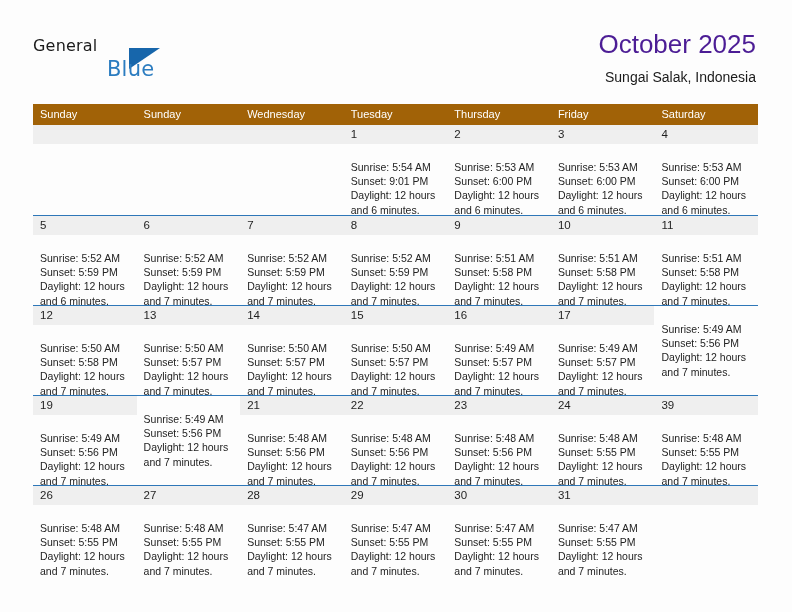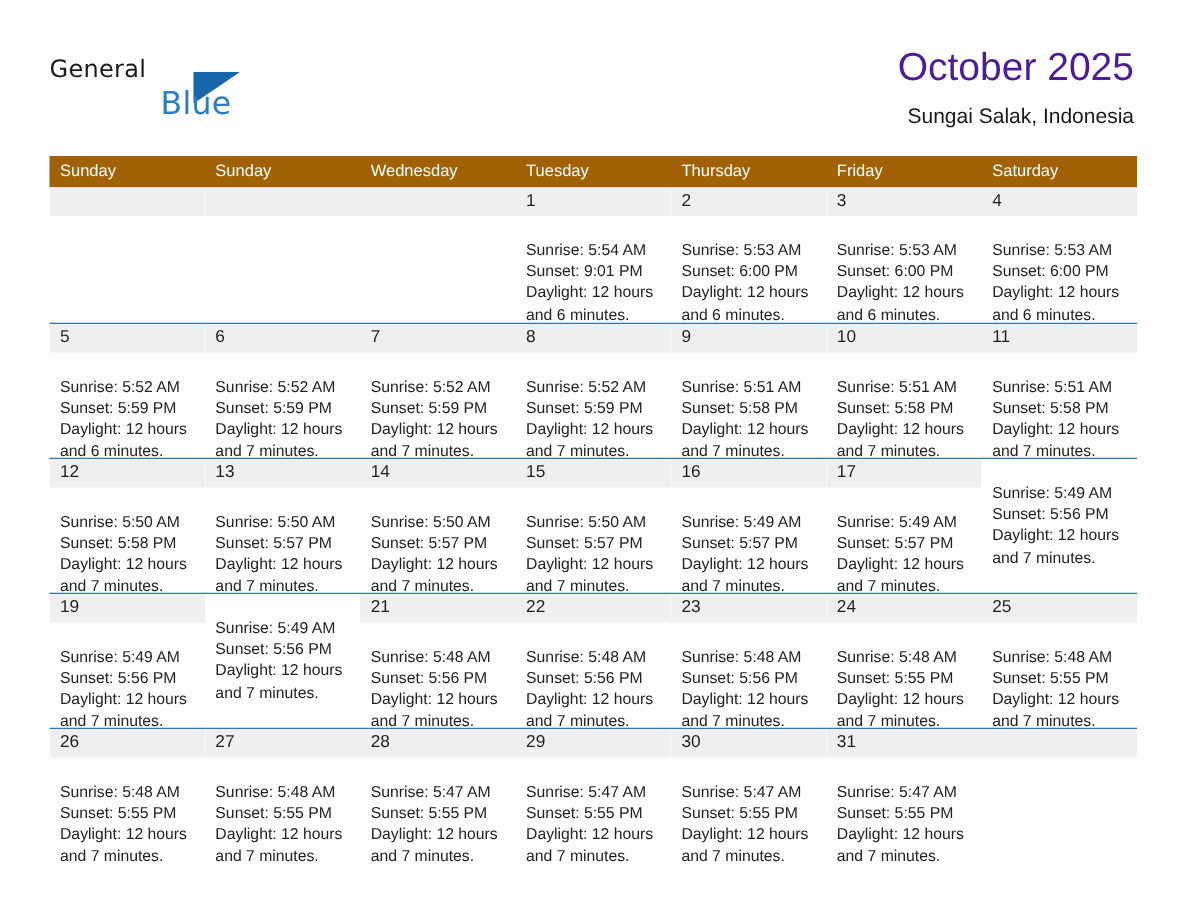--- a/index.html
+++ b/index.html
@@ -465,21 +465,21 @@
             </div>
             <div class="day-body">
               <div class="day-line">Sunrise: 5:48 AM</div>
               <div class="day-line">Sunset: 5:55 PM</div>
               <div class="day-line">Daylight: 12 hours</div>
               <div class="day-line">and 7 minutes.</div>
             </div>
           </div>
           <div class="day-cell">
             <div class="day-num-strip">
-              <div class="day-num">25</div>
+              <div class="day-num">39</div>
             </div>
             <div class="day-body">
               <div class="day-line">Sunrise: 5:48 AM</div>
               <div class="day-line">Sunset: 5:55 PM</div>
               <div class="day-line">Daylight: 12 hours</div>
               <div class="day-line">and 7 minutes.</div>
             </div>
           </div>
         </div>
         <div class="week-row">

